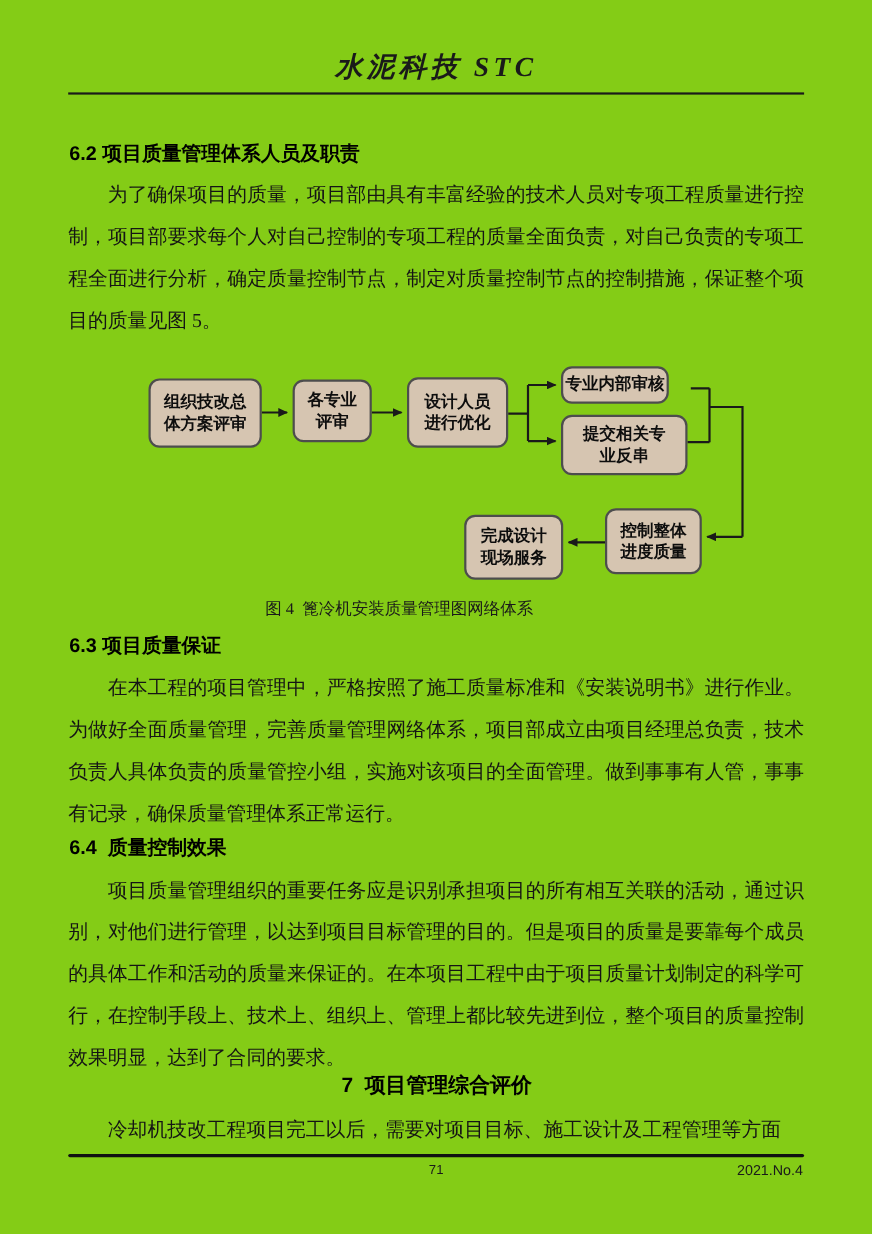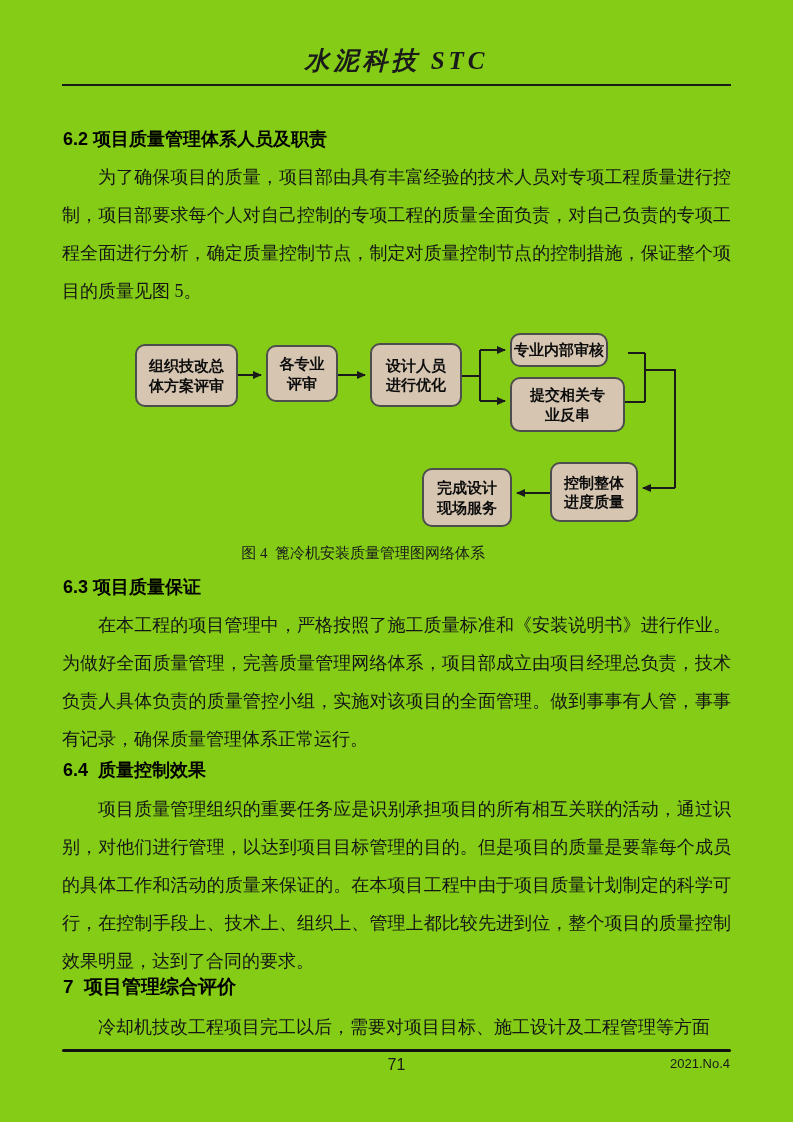--- a/index.html
+++ b/index.html
@@ -31,21 +31,21 @@
     font-family:"Liberation Sans", sans-serif;
     font-weight:bold;
     font-size:18px;
     color:#000;
     white-space:pre-wrap;
   }
   .h61{top:88px;}
   .h62{top:127px;}
   .h63{top:575px;}
   .h64{top:758px;}
-  .h7{top:974px;font-size:19px;}
+  .h7{top:974px;font-size:19px;text-align:center;}
   .para{
     position:absolute;left:62px;width:669px;
     font-size:18px;
     line-height:38px;
     text-align:justify;
     text-indent:2em;
     color:#151515;
   }
   .p62{top:158px;}
   .p63{top:606px;}
@@ -86,21 +86,21 @@
     white-space:pre-wrap;
   }
   .footer-rule{
     position:absolute;top:1049px;left:62px;width:669px;height:3px;
     background:#111;border-radius:2px;
   }
   .footer-page{
     position:absolute;top:1056px;left:0;width:793px;
     text-align:center;
     font-family:"Liberation Sans", sans-serif;
-    font-size:16px;color:#1a1a1a;
+    font-size:12px;color:#1a1a1a;
   }
   .footer-issue{
     position:absolute;top:1056px;right:63px;
     font-family:"Liberation Sans", sans-serif;
     font-size:13px;color:#1a1a1a;
   }
 </style>
 </head>
 <body>
 

